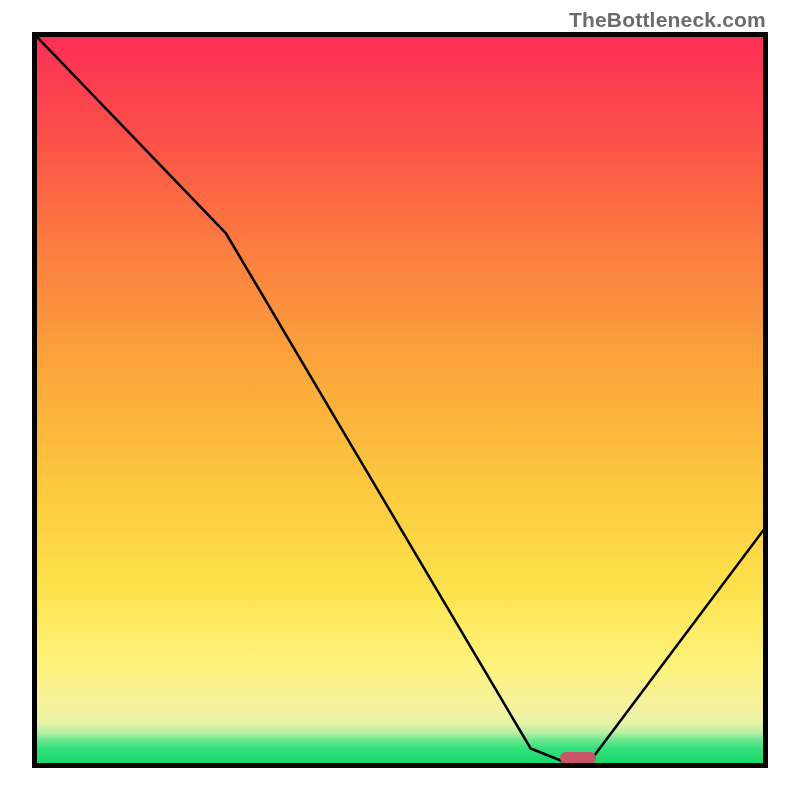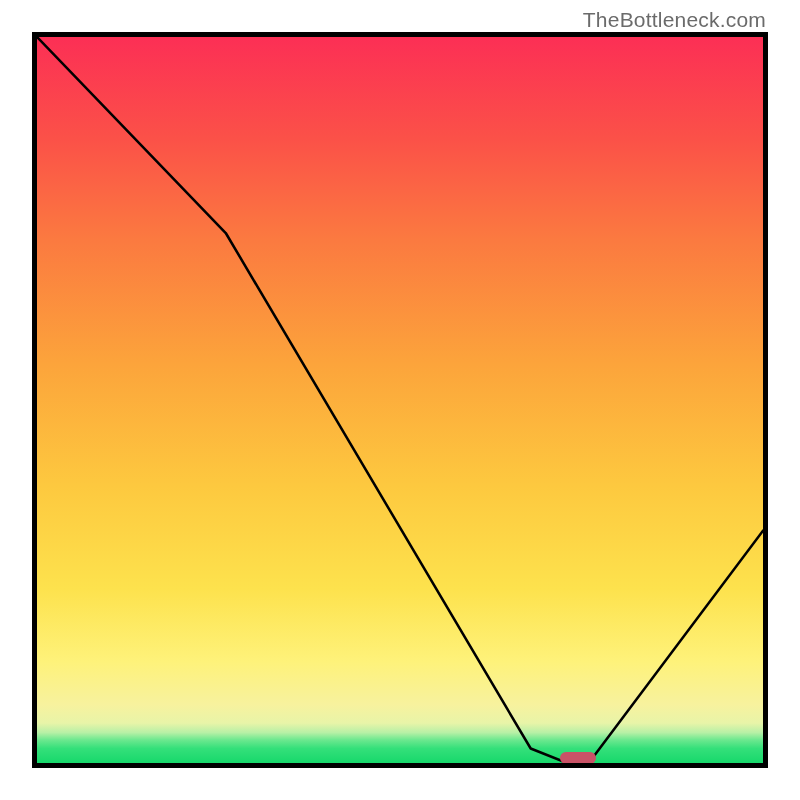--- a/index.html
+++ b/index.html
@@ -52,21 +52,21 @@
     background: #c95367;
     height: 12px;
     border-radius: 6px;
   }
   .watermark {
     position: absolute;
     top: 8px;
     right: 34px;
     color: #6b6b6b;
     font-size: 21px;
-    font-weight: 400;
+    font-weight: 700;
     letter-spacing: 0.2px;
     font-family: Arial, Helvetica, sans-serif;
   }
 </style>
 </head>
 <body>
 
 <div class="watermark">TheBottleneck.com</div>
 
 <div class="frame">

